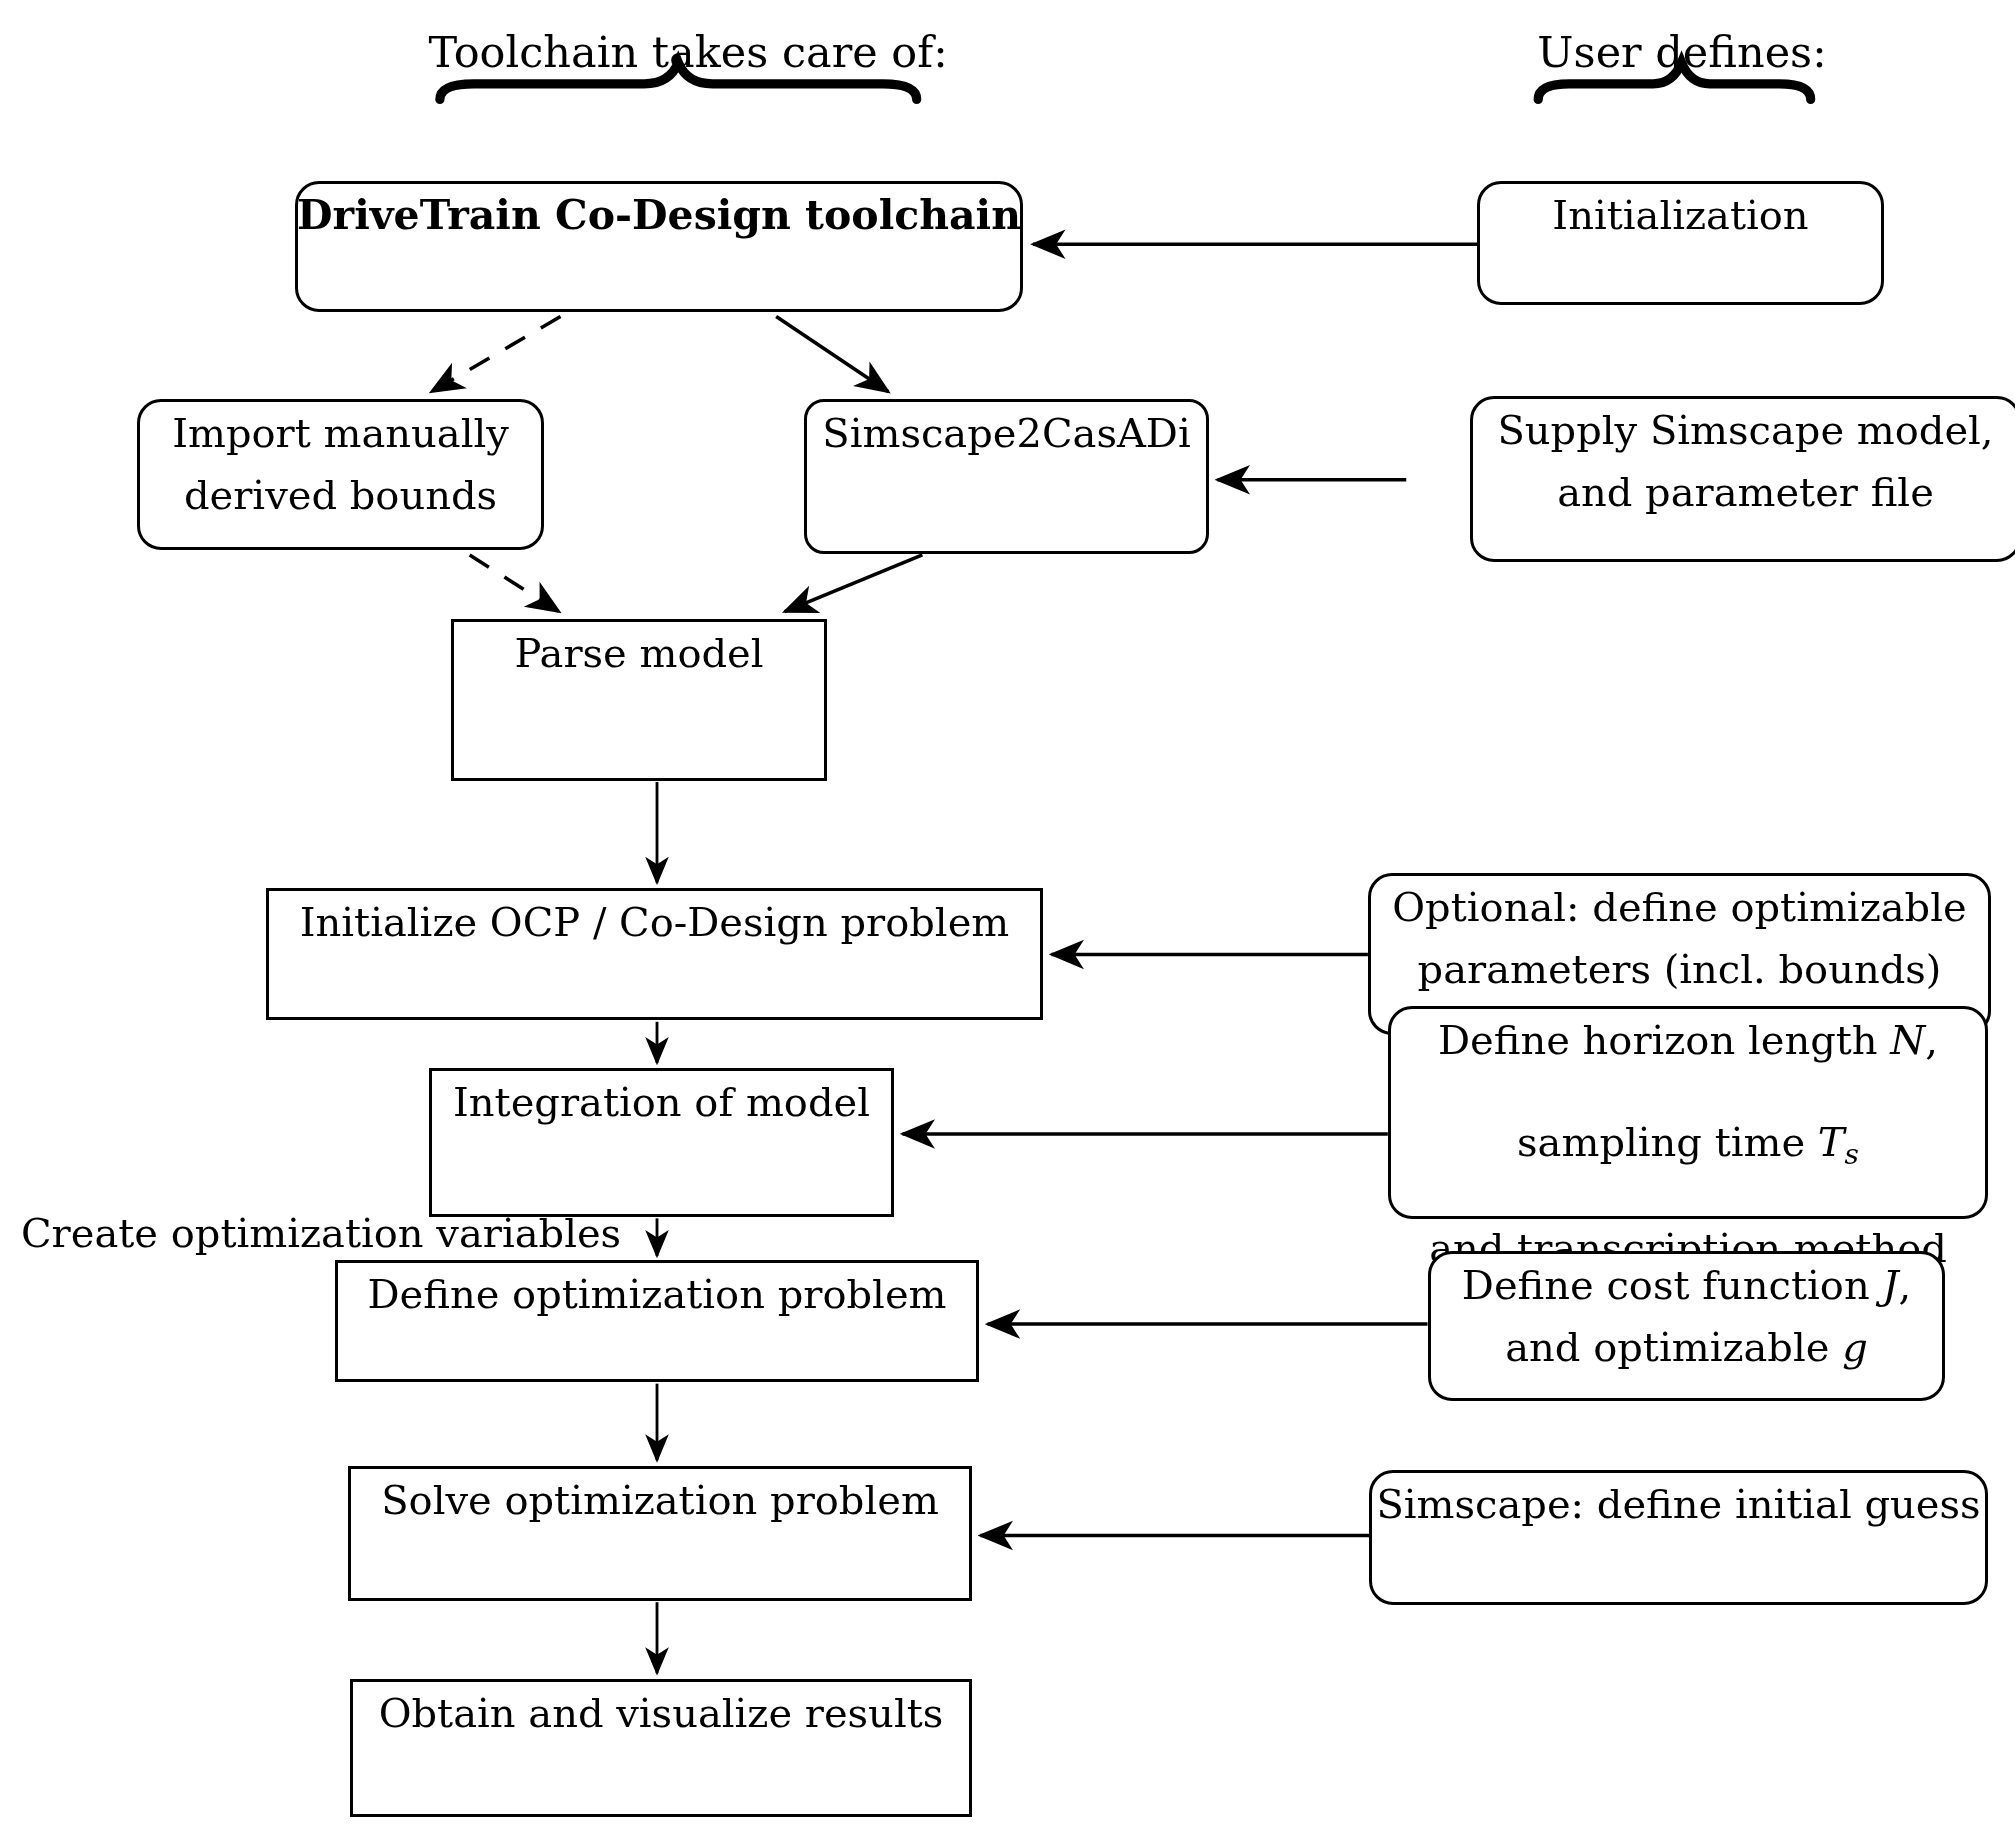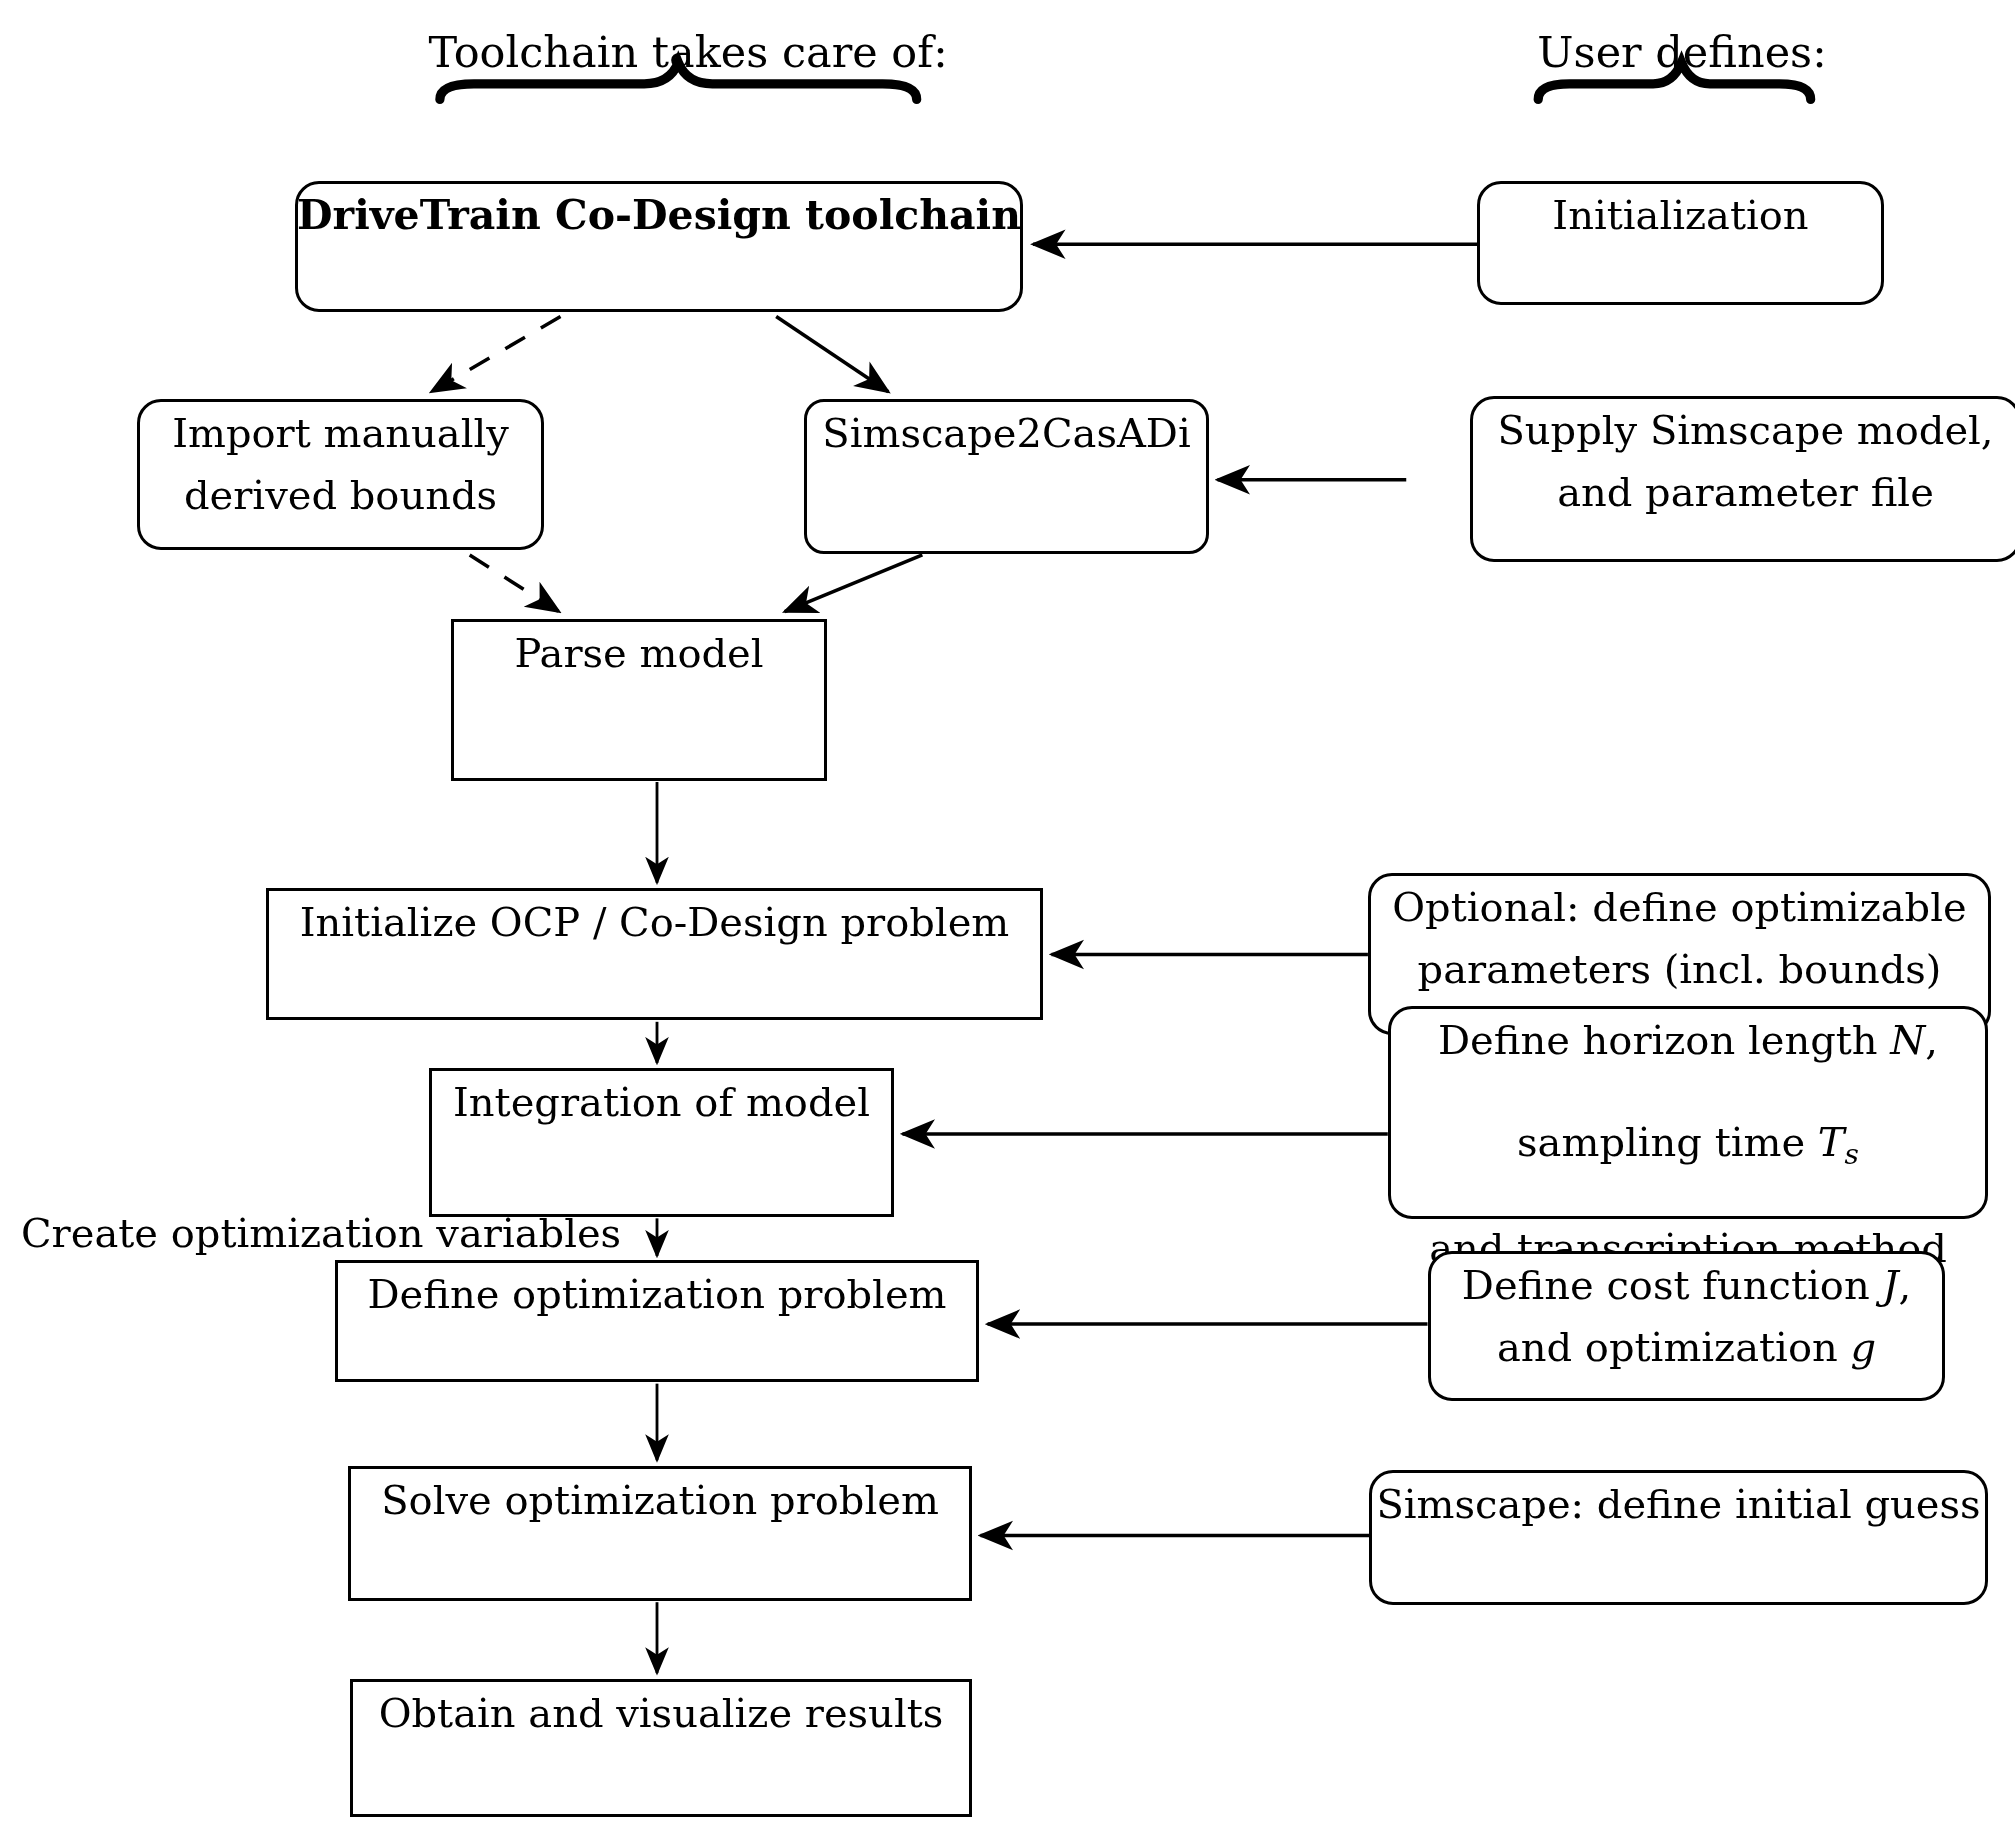--- a/index.html
+++ b/index.html
@@ -152,21 +152,21 @@
   </div>
 
   <div class="box round" style="left:1388px; top:1006px; width:600px; height:213px;gap:40px;">
     <div class="ln"><span>Define horizon length </span><span class="it">N</span><span>,</span></div>
     <div class="ln"><span>sampling time </span><span class="it">T</span><span class="sub">s</span></div>
     <div class="ln">and transcription method</div>
   </div>
 
   <div class="box round" style="left:1428px; top:1251px; width:517px; height:150px;">
     <div class="ln"><span>Define cost function </span><span class="it">J</span><span>,</span></div>
-    <div class="ln"><span>and optimization </span><span class="it">g</span></div>
+    <div class="ln"><span>and optimizable </span><span class="it">g</span></div>
   </div>
 
   <div class="box round" style="left:1369px; top:1470px; width:619px; height:135px;">
     <div class="ln">Simscape: define initial guess</div>
   </div>
 
   <div class="floating-label" style="left:21px; top:1210px;">Create optimization variables</div>
 
 </div>
 

